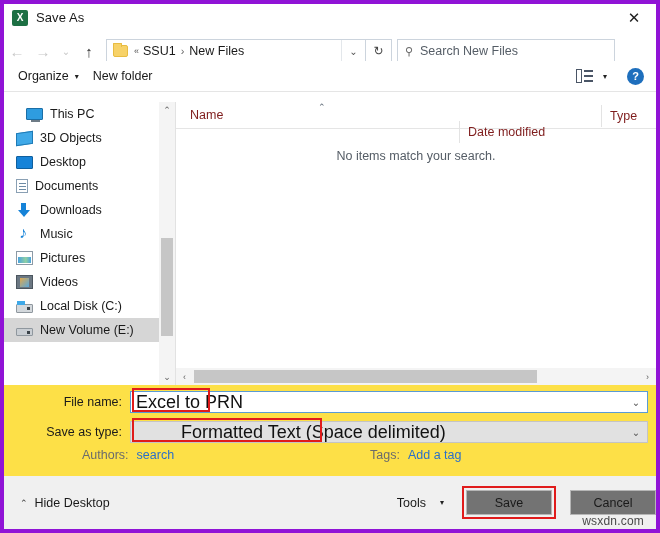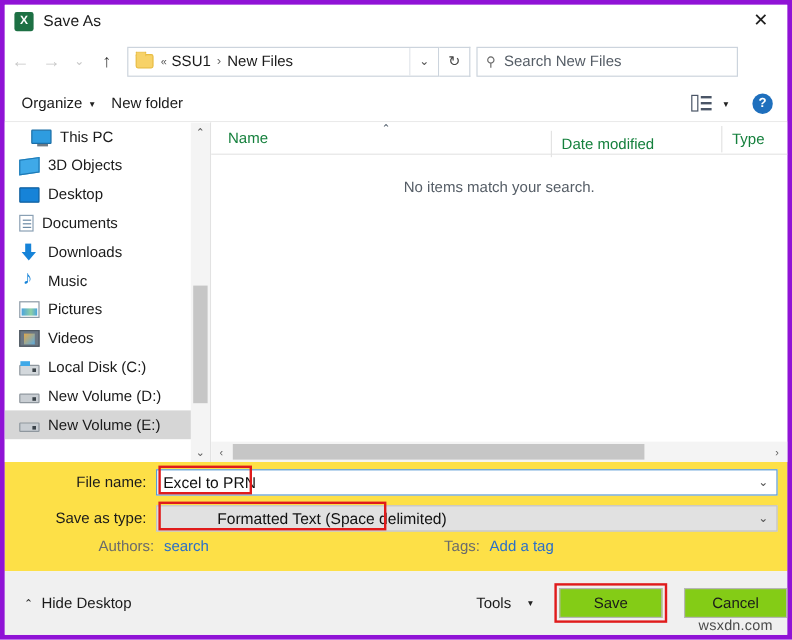--- a/index.html
+++ b/index.html
@@ -130,21 +130,21 @@
     flex: none;
   }
   .search-icon {
     width: 22px; text-align: center;
     font-size: 11px; color: #6a6a6a;
   }
   .search-ph { font-size: 12.5px; color: #555d66; }
 
   
   .toolbar {
-    position: absolute; left: 0; top: 67px;
+    position: absolute; left: 0; top: 57px;
     width: 652px; height: 31px;
     background: #ffffff;
     border-bottom: 1px solid #e5e5e5;
     display: flex; align-items: center;
   }
   .tb-item {
     font-size: 12.5px; color: #1a1a1a;
     margin-left: 14px;
     display: flex; align-items: center;
   }
@@ -264,24 +264,24 @@
     background: #ffffff;
   }
   .col-head {
     position: absolute; left: 0; top: 0;
     width: 480px; height: 27px;
     border-bottom: 1px solid #e5e5e5;
   }
   .col {
     position: absolute; top: 0; height: 26px;
     display: flex; align-items: center;
-    font-size: 12.5px; color: #15803d;
+    font-size: 12.5px; color: #7f1d1d;
   }
   .col.name { left: 14px; }
-  .col.date { left: 283px; padding-left: 8px; border-left: 1px solid #e3e3e3; height: 22px; top: 7px; }
+  .col.date { left: 283px; padding-left: 8px; border-left: 1px solid #e3e3e3; height: 22px; top: 19px; }
   .col.type { left: 425px; padding-left: 8px; border-left: 1px solid #e3e3e3; height: 22px; top: 3px; }
   .sort-chevron {
     position: absolute; left: 142px; top: 0px;
     font-size: 9px; color: #5a6673;
   }
   .empty-msg {
     position: absolute; left: 0; top: 47px;
     width: 480px; text-align: center;
     font-size: 12.5px; color: #555d66;
   }
@@ -316,21 +316,21 @@
   }
   .fbox {
     height: 22px; width: 518px;
     border: 1px solid #5a9bd5;
     background: #ffffff;
     display: flex; align-items: center;
     position: relative;
   }
   .fbox.combo { background: #e1e1e1; border: 1px solid #c4c4c4; padding-left: 45px; }
   .fval {
-    font-size: 13px; color: #111111;
+    font-size: 18px; color: #111111;
     padding-left: 5px;
   }
   .fdrop {
     position: absolute; right: 0; top: 0;
     width: 22px; height: 20px;
     display: flex; align-items: center; justify-content: center;
     font-size: 10px; color: #555555;
   }
   .redbox {
     position: absolute;
@@ -360,21 +360,21 @@
   }
   .up-chev { font-size: 9px; color: #333; margin-right: 7px; }
   .tools {
     margin-left: auto;
     font-size: 12.5px; color: #1a1a1a;
     display: flex; align-items: center;
   }
   .btn {
     height: 25px; width: 86px;
     border: 1px solid #b6b6b6;
-    background: #84cc16;
+    background: #737373;
     font-size: 12.5px; color: #1a1a1a;
     display: flex; align-items: center; justify-content: center;
   }
   .btn-save-wrap { position: relative; margin-left: 22px; }
   .btn-cancel { margin-left: 18px; margin-right: 0; }
   .watermark {
     position: absolute; right: 12px; bottom: 1px;
     font-size: 12px; color: #4a4a4a;
     letter-spacing: .2px;
   }
@@ -461,24 +461,20 @@
         <span>Pictures</span>
       </div>
       <div class="nav-item child">
         <span class="nav-ico ico-vid"></span>
         <span>Videos</span>
       </div>
       <div class="nav-item child">
         <span class="nav-ico ico-disk"></span>
         <span>Local Disk (C:)</span>
       </div>
-      <div class="nav-item child">
-        <span class="nav-ico ico-drive"></span>
-        <span>New Volume (D:)</span>
-      </div>
       <div class="nav-item child selected">
         <span class="nav-ico ico-drive"></span>
         <span>New Volume (E:)</span>
       </div>
 
       <div class="sb-scroll">
         <div class="sb-arrow">⌃</div>
         <div class="sb-thumb"></div>
         <div class="sb-arrow down">⌄</div>
       </div>

